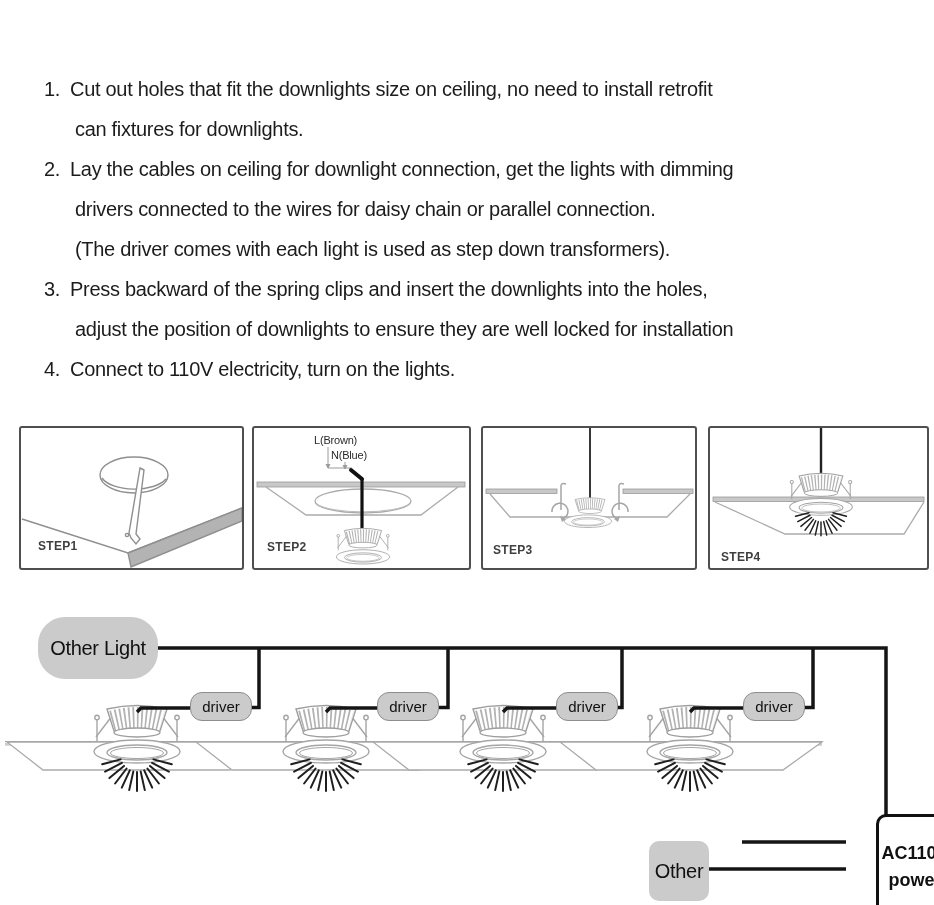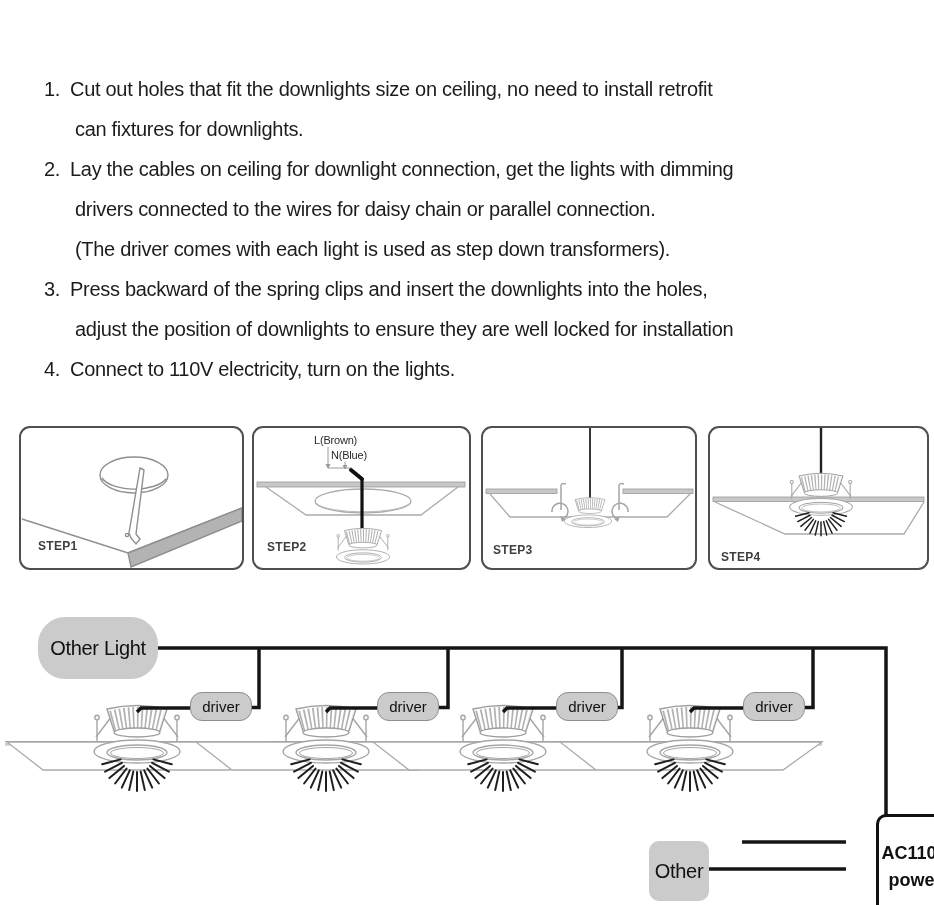--- a/index.html
+++ b/index.html
@@ -7,21 +7,21 @@
         font-family:"Liberation Sans","DejaVu Sans",sans-serif;color:#1c1c1c;}
   
   .title{position:absolute;top:1px;left:0;width:934px;text-align:center;
          font-size:31px;font-weight:bold;letter-spacing:-0.5px;color:#141414;}
   
   .instructions{position:absolute;left:44px;top:69px;width:860px;}
   .instr-line{height:40px;line-height:40px;font-size:20px;letter-spacing:-0.3px;white-space:nowrap;}
   .instr-line .num{display:inline-block;width:26px;}
   .instr-line.cont{padding-left:31px;}
   
-  .step-panel{position:absolute;background:#fff;border:2px solid #4f4f4f;border-radius:11px;box-sizing:border-box;}
+  .step-panel{position:absolute;background:#fff;border:2px solid #4f4f4f;border-radius:3px;box-sizing:border-box;}
   .step-panel svg{position:absolute;left:0;top:0;}
   .step-label{position:absolute;font-size:12px;font-weight:bold;color:#3f3f3f;letter-spacing:0.3px;}
   .wire-label{position:absolute;font-size:11px;color:#2a2a2a;letter-spacing:-0.2px;}
   
   .wiring{position:absolute;left:0;top:600px;width:934px;height:305px;}
   .wiring svg.art{position:absolute;left:0;top:0;}
   .gray-box{position:absolute;background:#cbcbcb;border-radius:10px;display:flex;
             align-items:center;justify-content:center;color:#111;}
   .box-other-light{left:38px;top:17px;width:120px;height:62px;font-size:20px;letter-spacing:-0.3px;border-radius:27px;}
   .box-other{left:649px;top:241px;width:60px;height:60px;font-size:20px;letter-spacing:-0.3px;}

